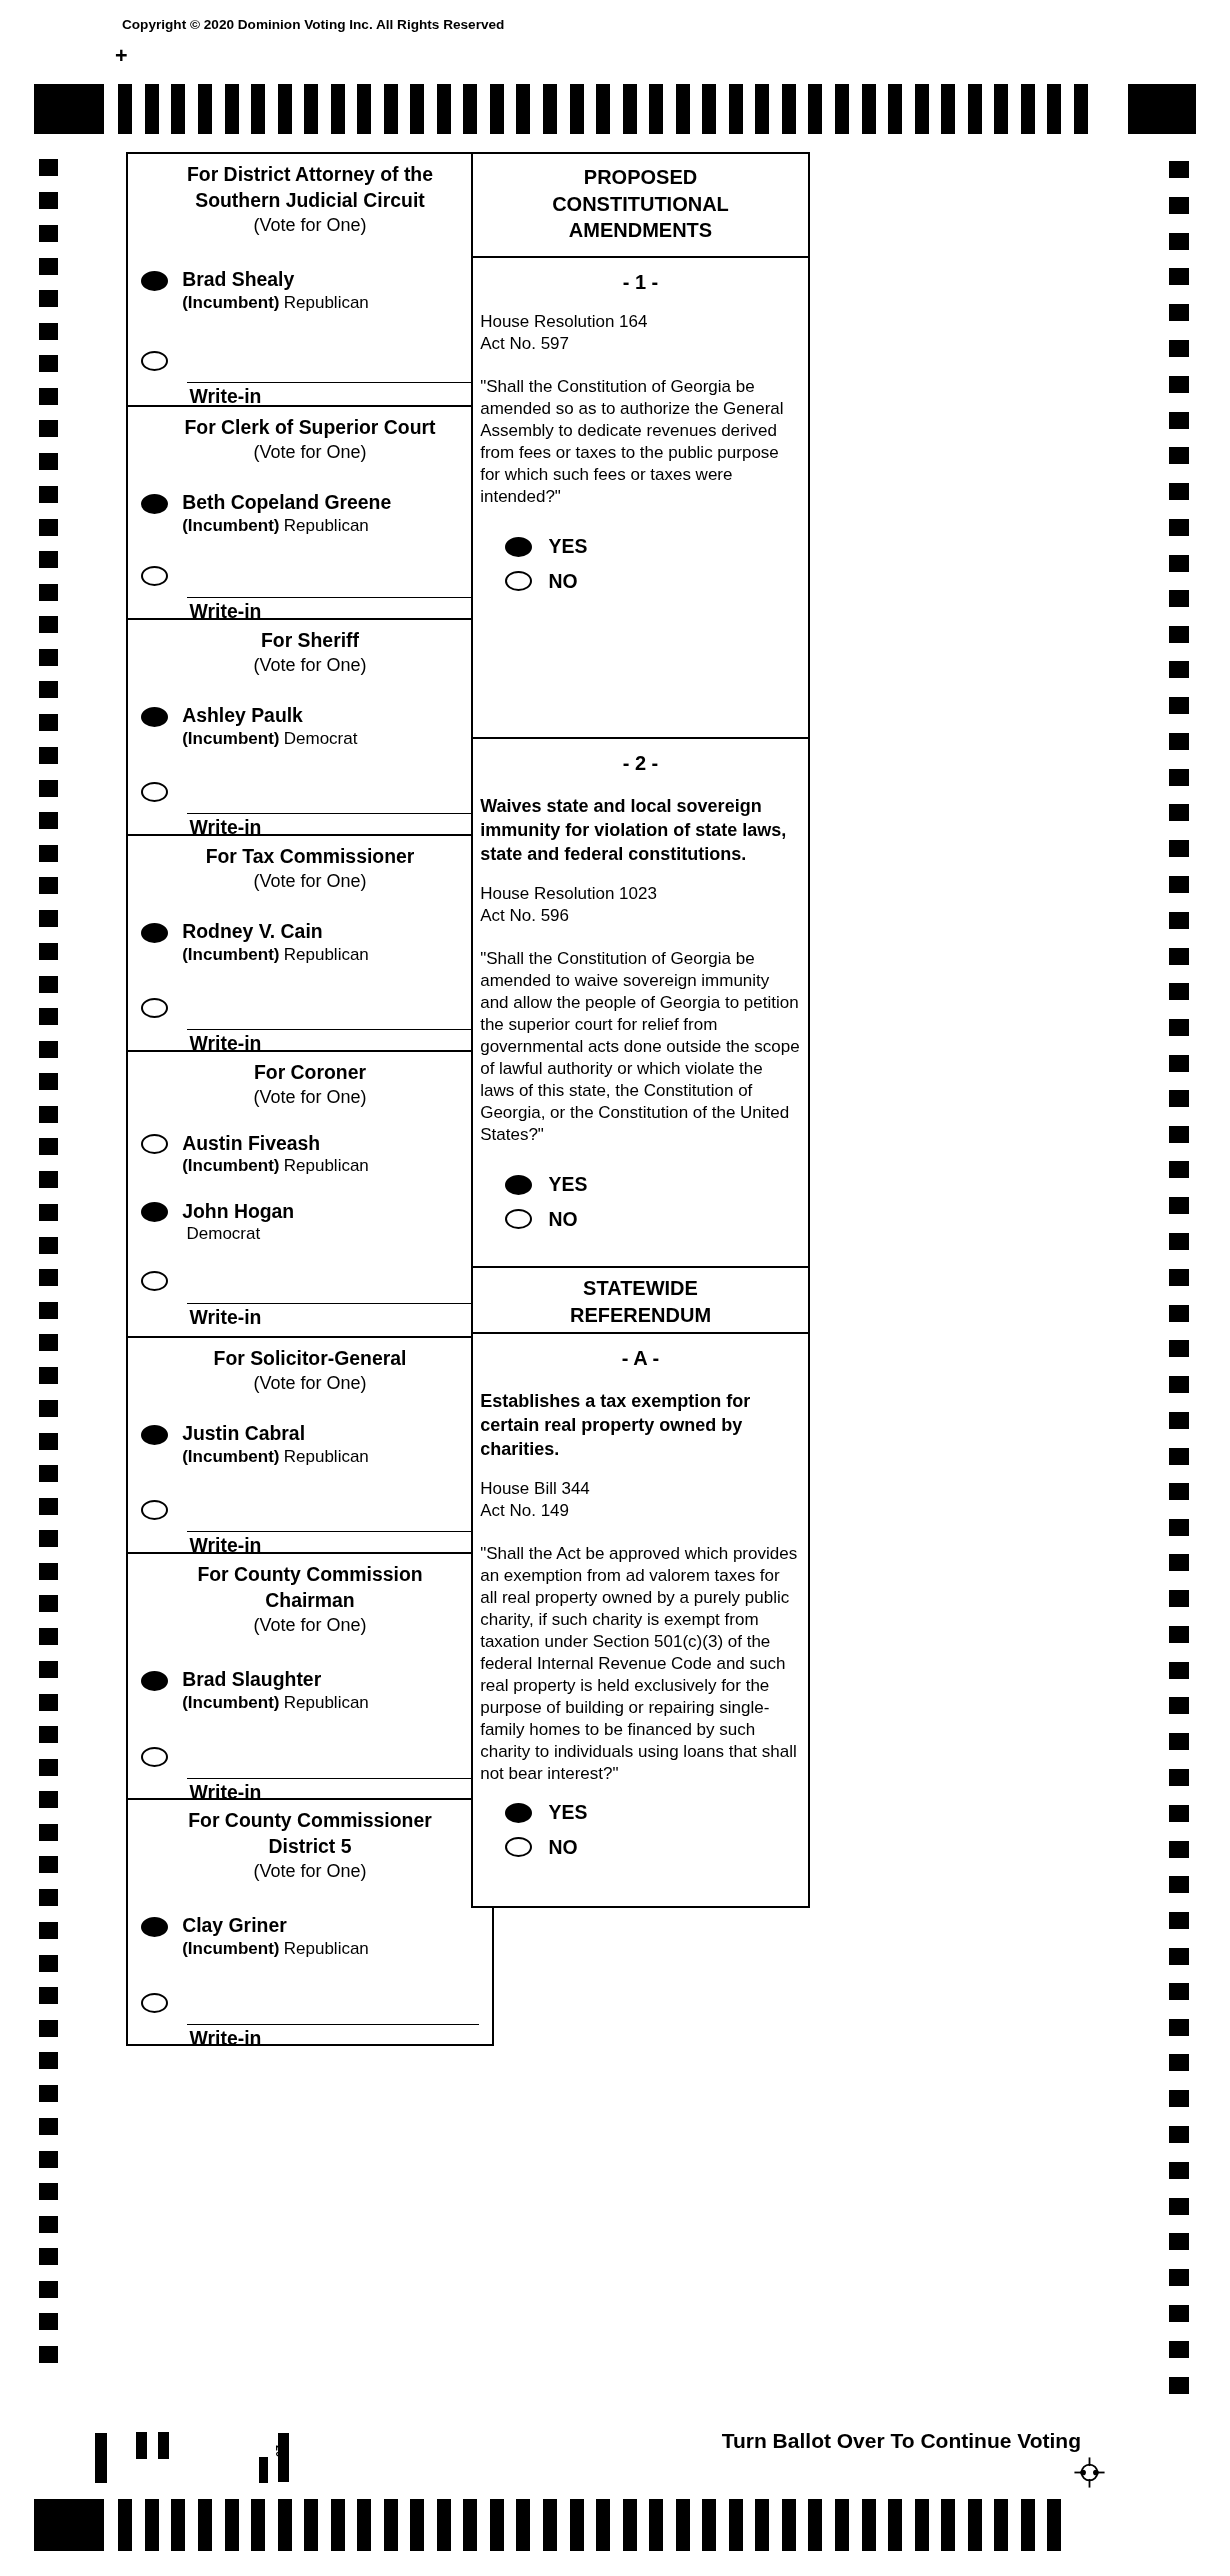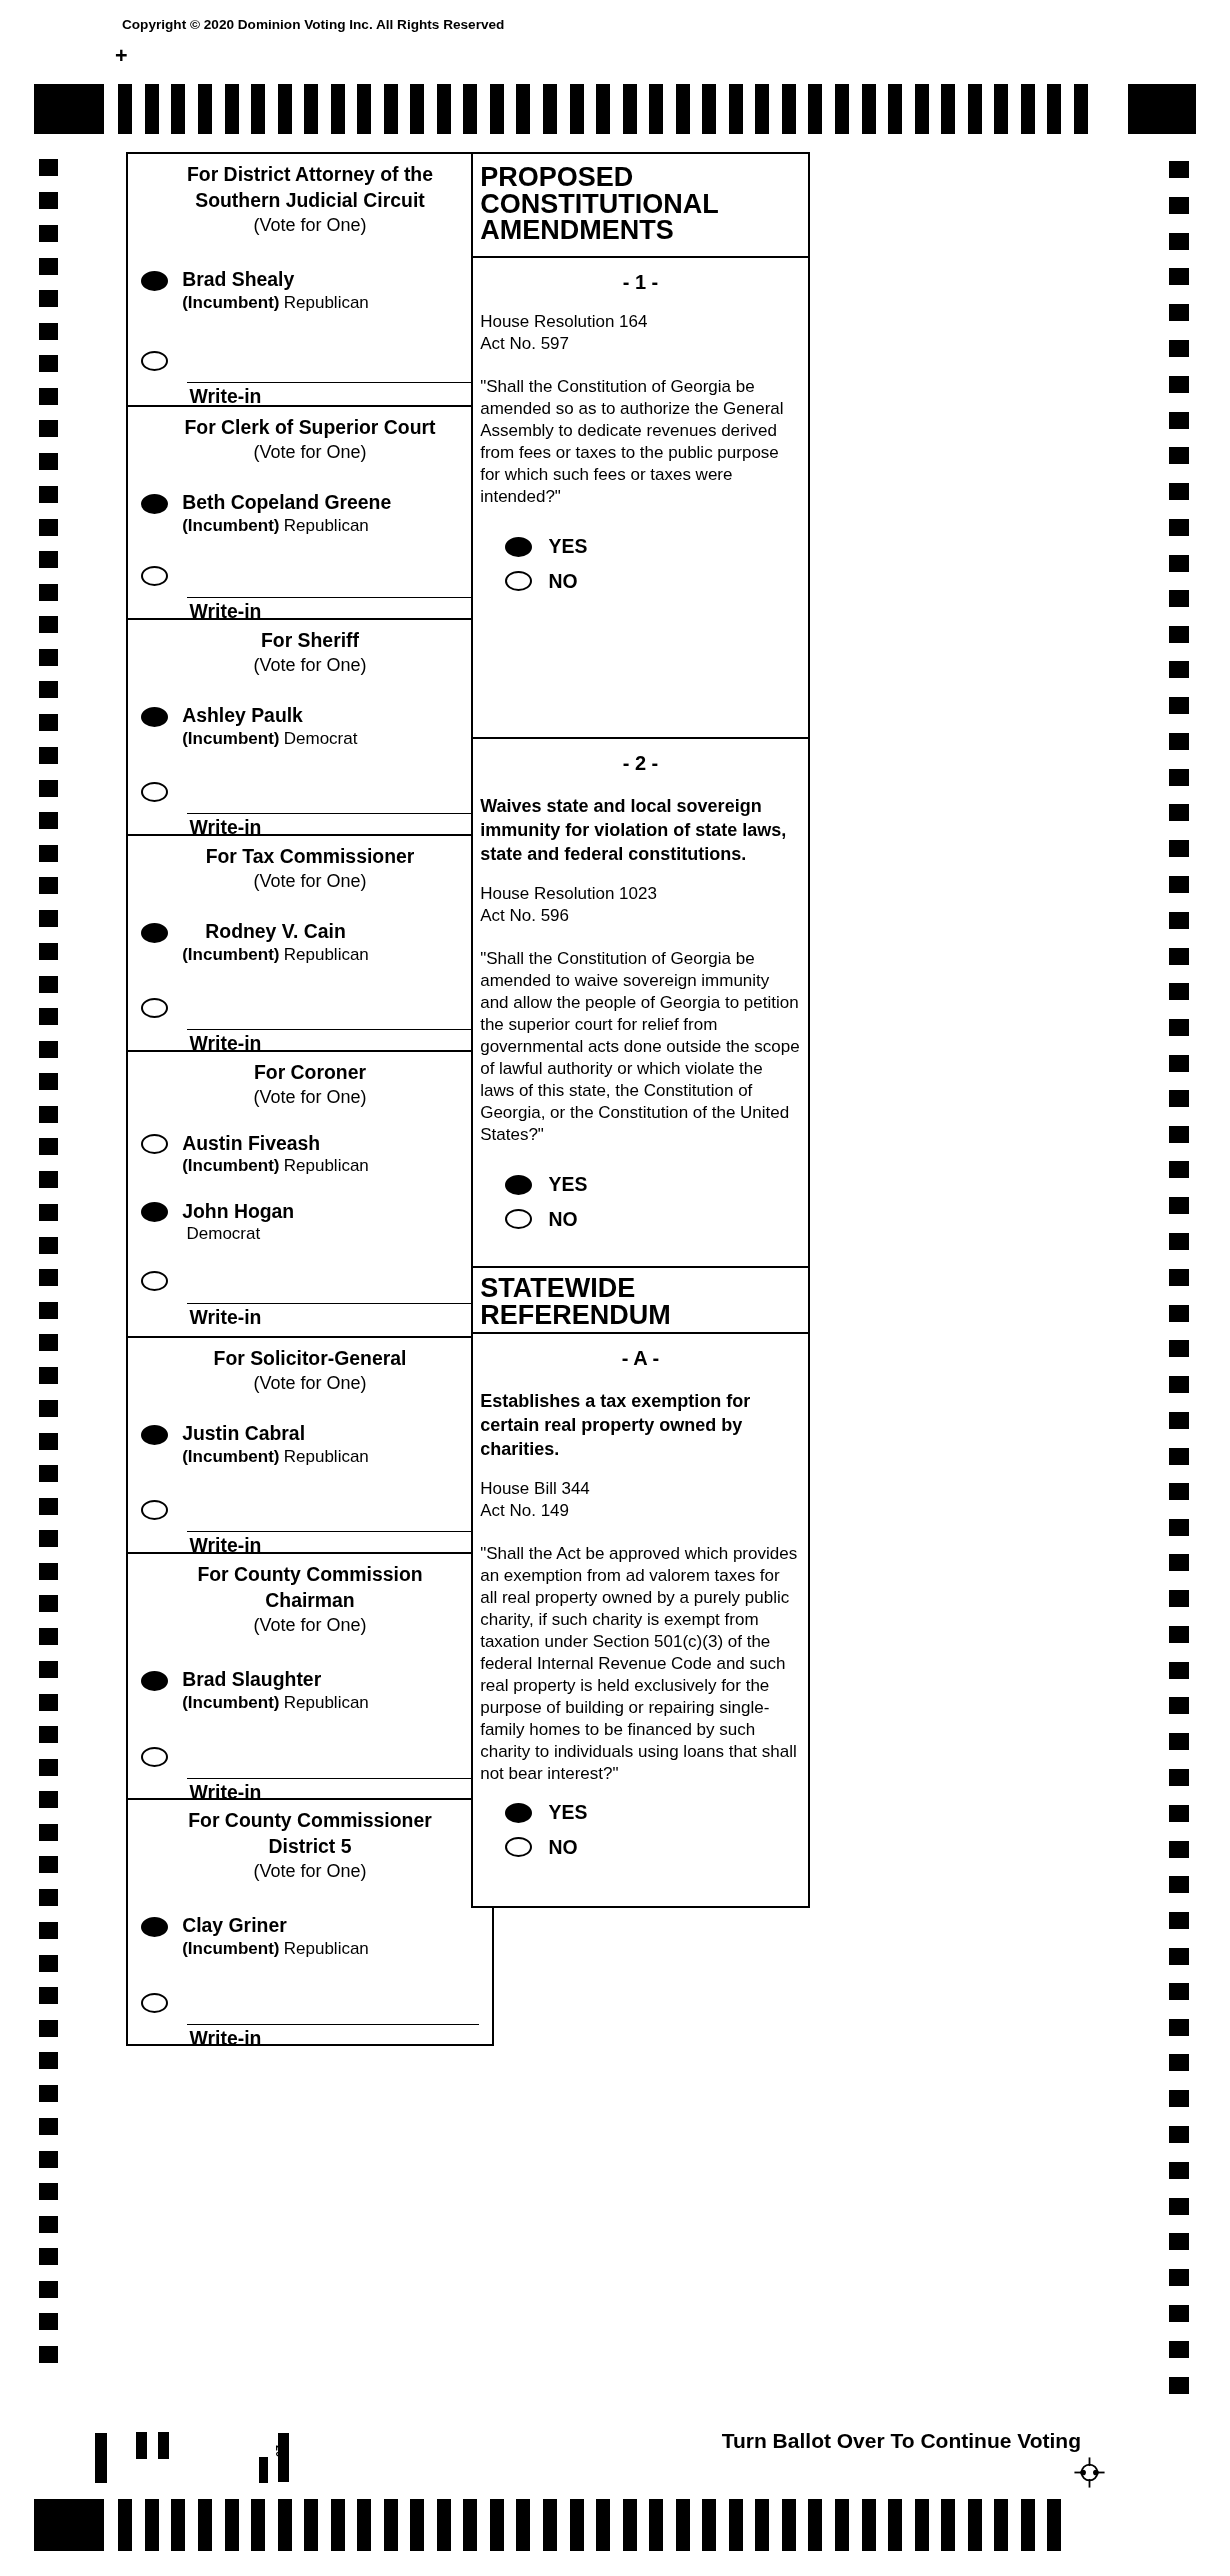--- a/index.html
+++ b/index.html
@@ -43,21 +43,21 @@
   .oval.filled{background:#000;}
   .cand .oval{margin-top:3.6px;}
   .cand-name{font-weight:bold;font-size:19.4px;line-height:24.4px;}
   .cand-party{font-size:17px;line-height:22px;}
   .qual{font-weight:bold;margin-right:4.3px;}
   .wi-oval{margin-left:4.3px;}
   .wi-line{border-top:1.4px solid #000;margin:11.5px 4.3px 0 50px;height:0;}
   .wi-label{margin-left:53px;font-weight:bold;font-size:19.4px;line-height:26px;}
 
   .sec-head{
-    text-align:left;font-weight:bold;font-size:27px;line-height:26.5px;
+    text-align:center;font-weight:bold;font-size:20px;line-height:26.5px;
     padding:10px 7.2px 0 7.2px;box-sizing:border-box;
   }
   .measure{box-sizing:border-box;border-top:2.2px solid #000;padding:11.5px 7.2px 0 7.2px;}
   .m-number{text-align:center;font-weight:bold;font-size:20px;line-height:24.4px;}
   .m-summary{font-weight:bold;font-size:18px;line-height:24px;margin-top:18.7px;}
   .m-refs{font-size:17px;line-height:22px;margin-top:17px;}
   .m-question{font-size:17px;line-height:22px;margin-top:21.5px;}
   .yn-row{display:flex;align-items:center;gap:17px;margin-left:24.4px;}
   .yn-row.yes{margin-top:27px;}
   .yn-row.no{margin-top:11.5px;}
@@ -147,21 +147,21 @@
       <div class="oval wi-oval" style="margin-top:32px;"></div>
       <div class="wi-line"></div>
       <div class="wi-label">Write-in</div>
     </div>
 
     <div class="race" style="height:216px;">
       <div class="race-title">
         <div>For Tax Commissioner</div>
       </div>
       <div class="vote-for">(Vote for One)</div>
-      <div class="cand" style="margin-top:26px;text-align:center;">
+      <div class="cand" style="margin-top:26px;">
         <div class="oval filled"></div>
         <div>
           <div class="cand-name">Rodney V. Cain</div>
           <div class="cand-party">
             <span class="qual">(Incumbent)</span><span>Republican</span>
           </div>
         </div>
       </div>
       <div class="oval wi-oval" style="margin-top:32px;"></div>
       <div class="wi-line"></div>

